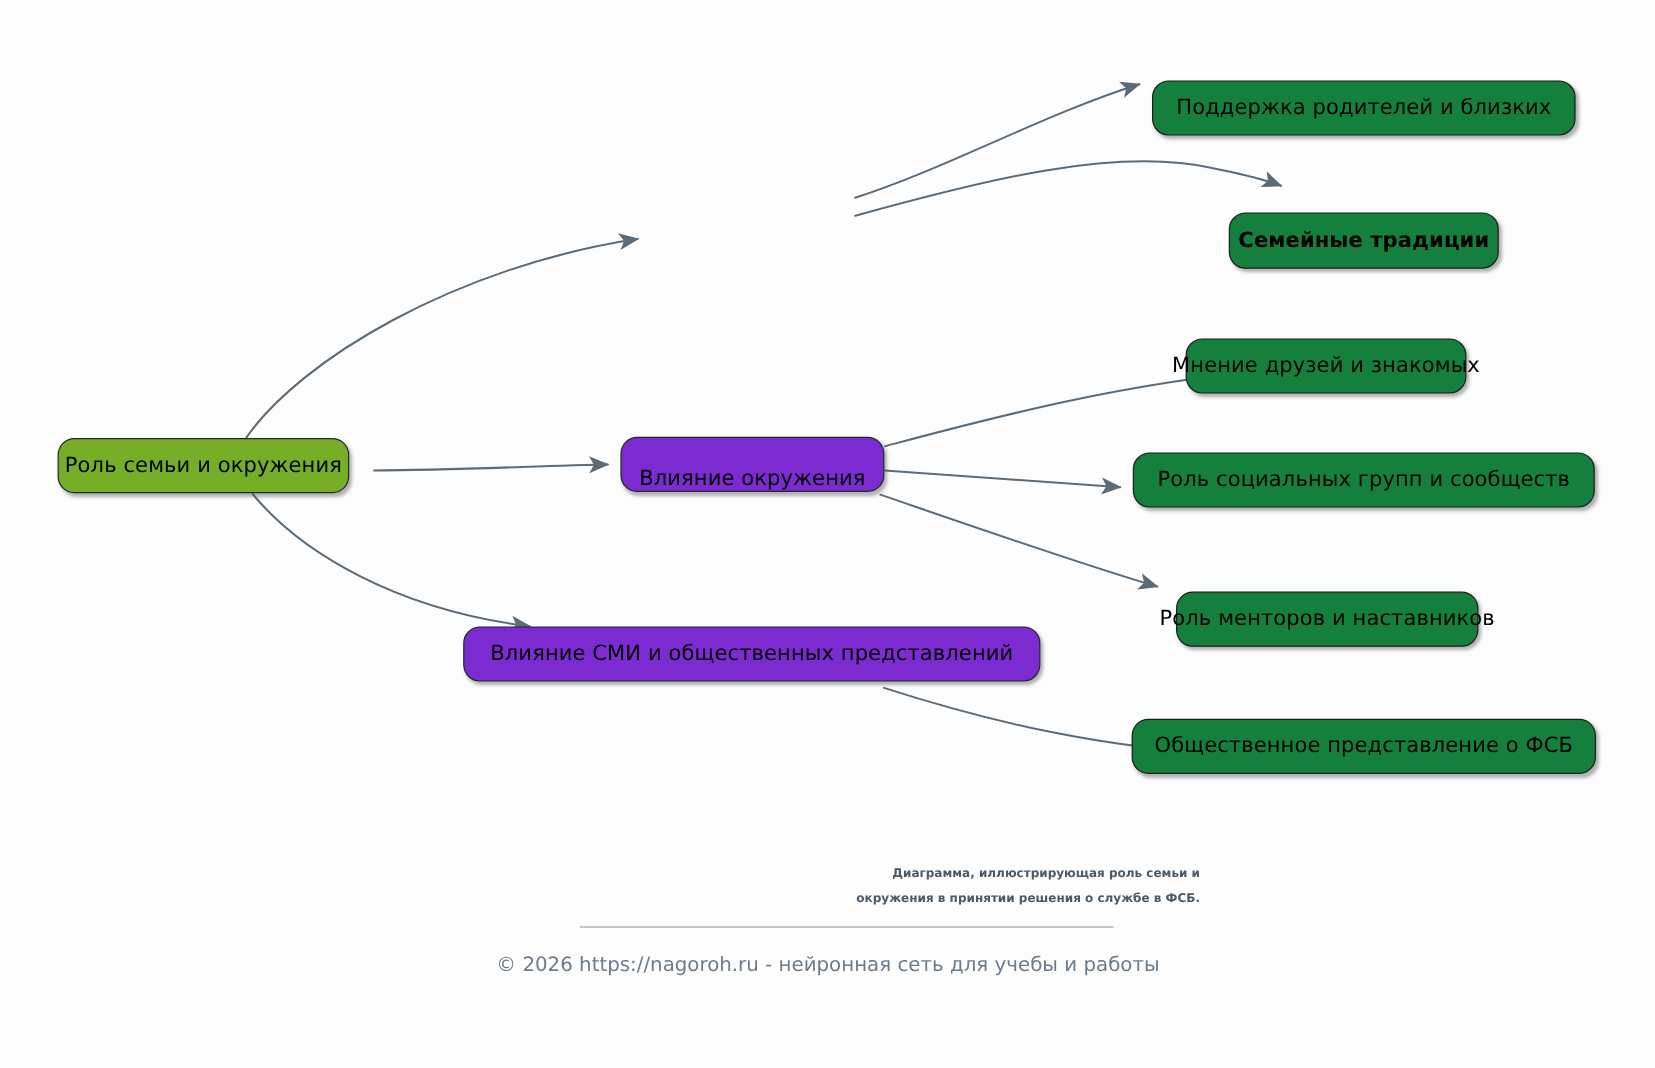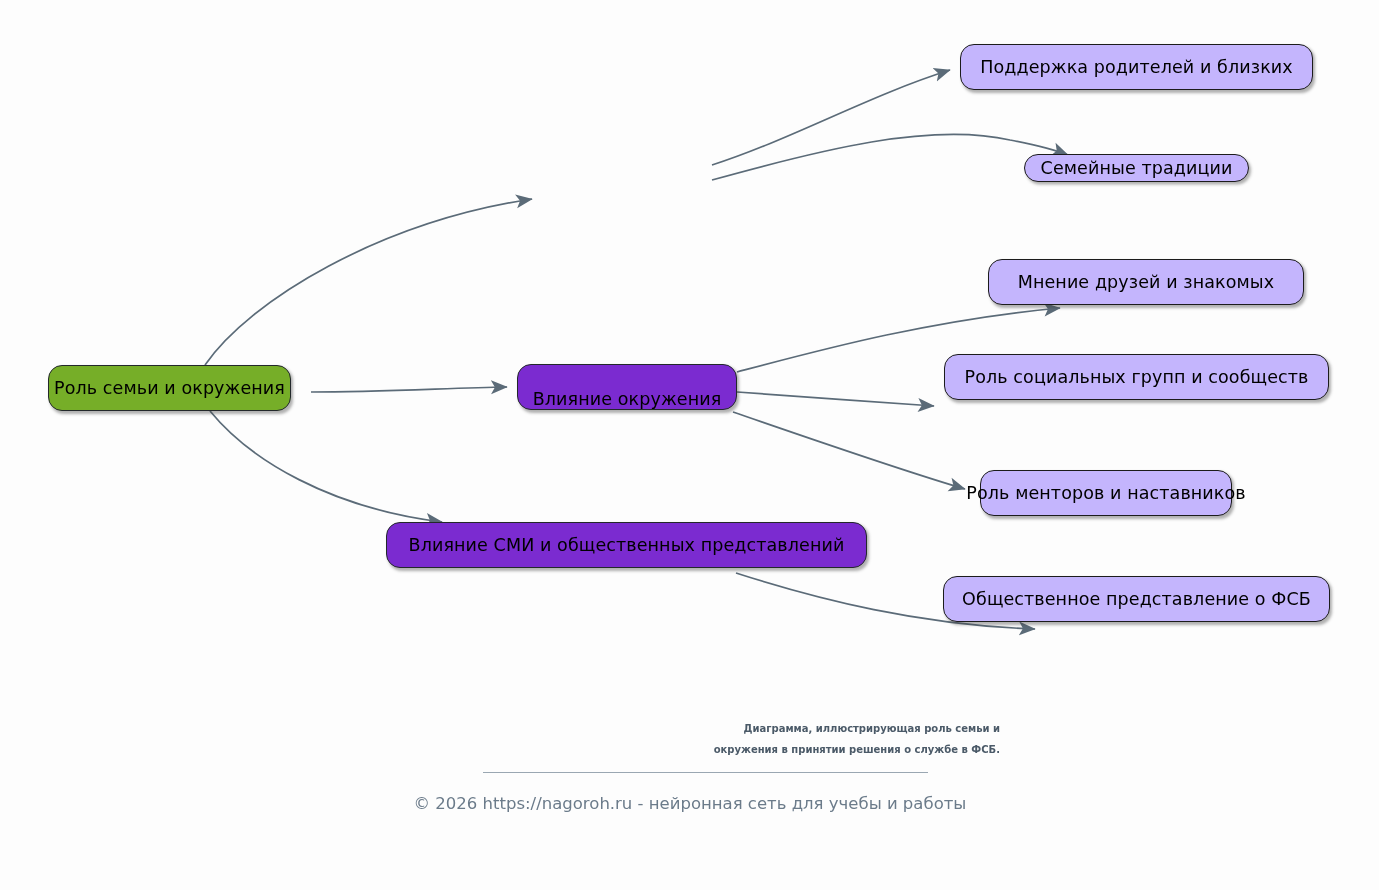--- a/index.html
+++ b/index.html
@@ -40,22 +40,23 @@
   }
   .node.root {
     background: #76ae28;
     border: 1.6px solid #23282b;
   }
   .node.branch {
     background: #7b2bd0;
     border: 1.6px solid #23282b;
   }
   .node.leaf {
-    background: #c4b5fd;
+    background: #15803d;
     border: 1.6px solid #1c1c1c;
+    margin-top: 23px;
   }
   .caption {
     position: absolute;
     text-align: right;
     font-family: "DejaVu Sans", sans-serif;
     font-weight: bold;
     font-size: 10px;
     line-height: 21px;
     color: #4b5a68;
   }
@@ -106,29 +107,29 @@
 
   <div class="node root" style="left:48px; top:365px; width:243px; height:46px;">
     <span>Роль семьи и окружения</span>
   </div>
 
 
   <div class="node leaf" style="left:960px; top:44px; width:353px; height:46px;">
     <span>Поддержка родителей и близких</span>
   </div>
 
-  <div class="node leaf" style="left:1024px; top:154px; width:225px; height:28px;">
+  <div class="node leaf" style="left:1024px; top:154px; width:225px; height:47px;font-weight:bold;">
     <span>Семейные традиции</span>
   </div>
 
   <div class="node branch" style="left:517px; top:364px; width:220px; height:46px;align-items:flex-end;">
     <span>Влияние окружения</span>
   </div>
 
-  <div class="node leaf" style="left:988px; top:259px; width:316px; height:46px;">
+  <div class="node leaf" style="left:988px; top:259px; width:234px; height:46px;">
     <span>Мнение друзей и знакомых</span>
   </div>
 
   <div class="node leaf" style="left:944px; top:354px; width:385px; height:46px;">
     <span>Роль социальных групп и сообществ</span>
   </div>
 
   <div class="node leaf" style="left:980px; top:470px; width:252px; height:46px;">
     <span>Роль менторов и наставников</span>
   </div>

